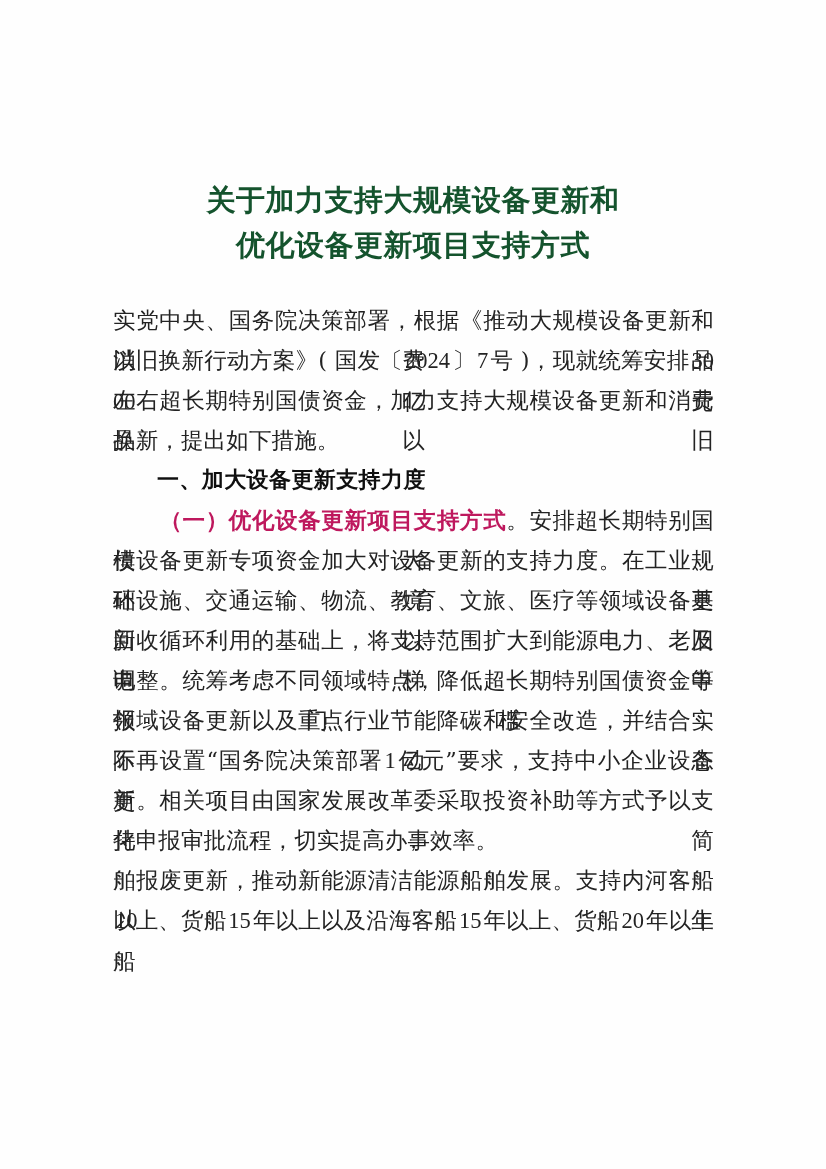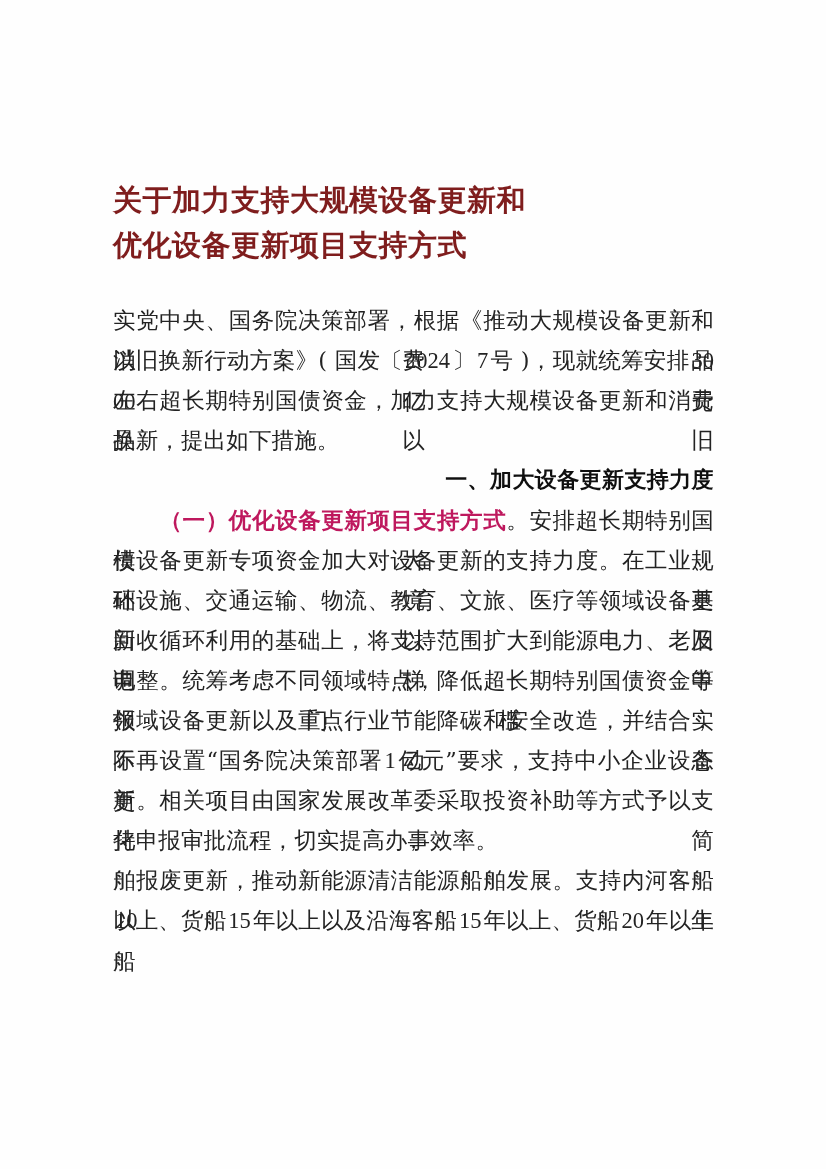--- a/index.html
+++ b/index.html
@@ -24,26 +24,27 @@
     height: 1169px;
     background: #fefefe;
   }
 
   
   #doc-title {
     position: absolute;
     left: 113px;
     top: 178px;
     width: 600px;
+    text-align: center;
     font-family: "DejaVu Serif", "Liberation Serif", serif;
     font-weight: bold;
     font-size: 29px;
     line-height: 45px;
     letter-spacing: 0.5px;
-    color: #7f1d1d;
+    color: #14532d;
   }
   #doc-title .tline {
     display: block;
     white-space: nowrap;
   }
 
   
   #body-col {
     position: absolute;
     left: 113px;
@@ -99,21 +100,20 @@
     display: block;
     height: 40px;
     line-height: 40px;
     font-family: "DejaVu Sans", "Liberation Sans", sans-serif;
     font-weight: bold;
     font-size: 22px;
     letter-spacing: 0.4px;
     color: #0f0f0f;
     padding-left: 44px;
     white-space: nowrap;
-    text-align: right;
   }
 
   
   .num {
     font-family: Liberation Serif, serif;
     padding: 0 2px;
     letter-spacing: 0;
   }
 </style>
 </head>

